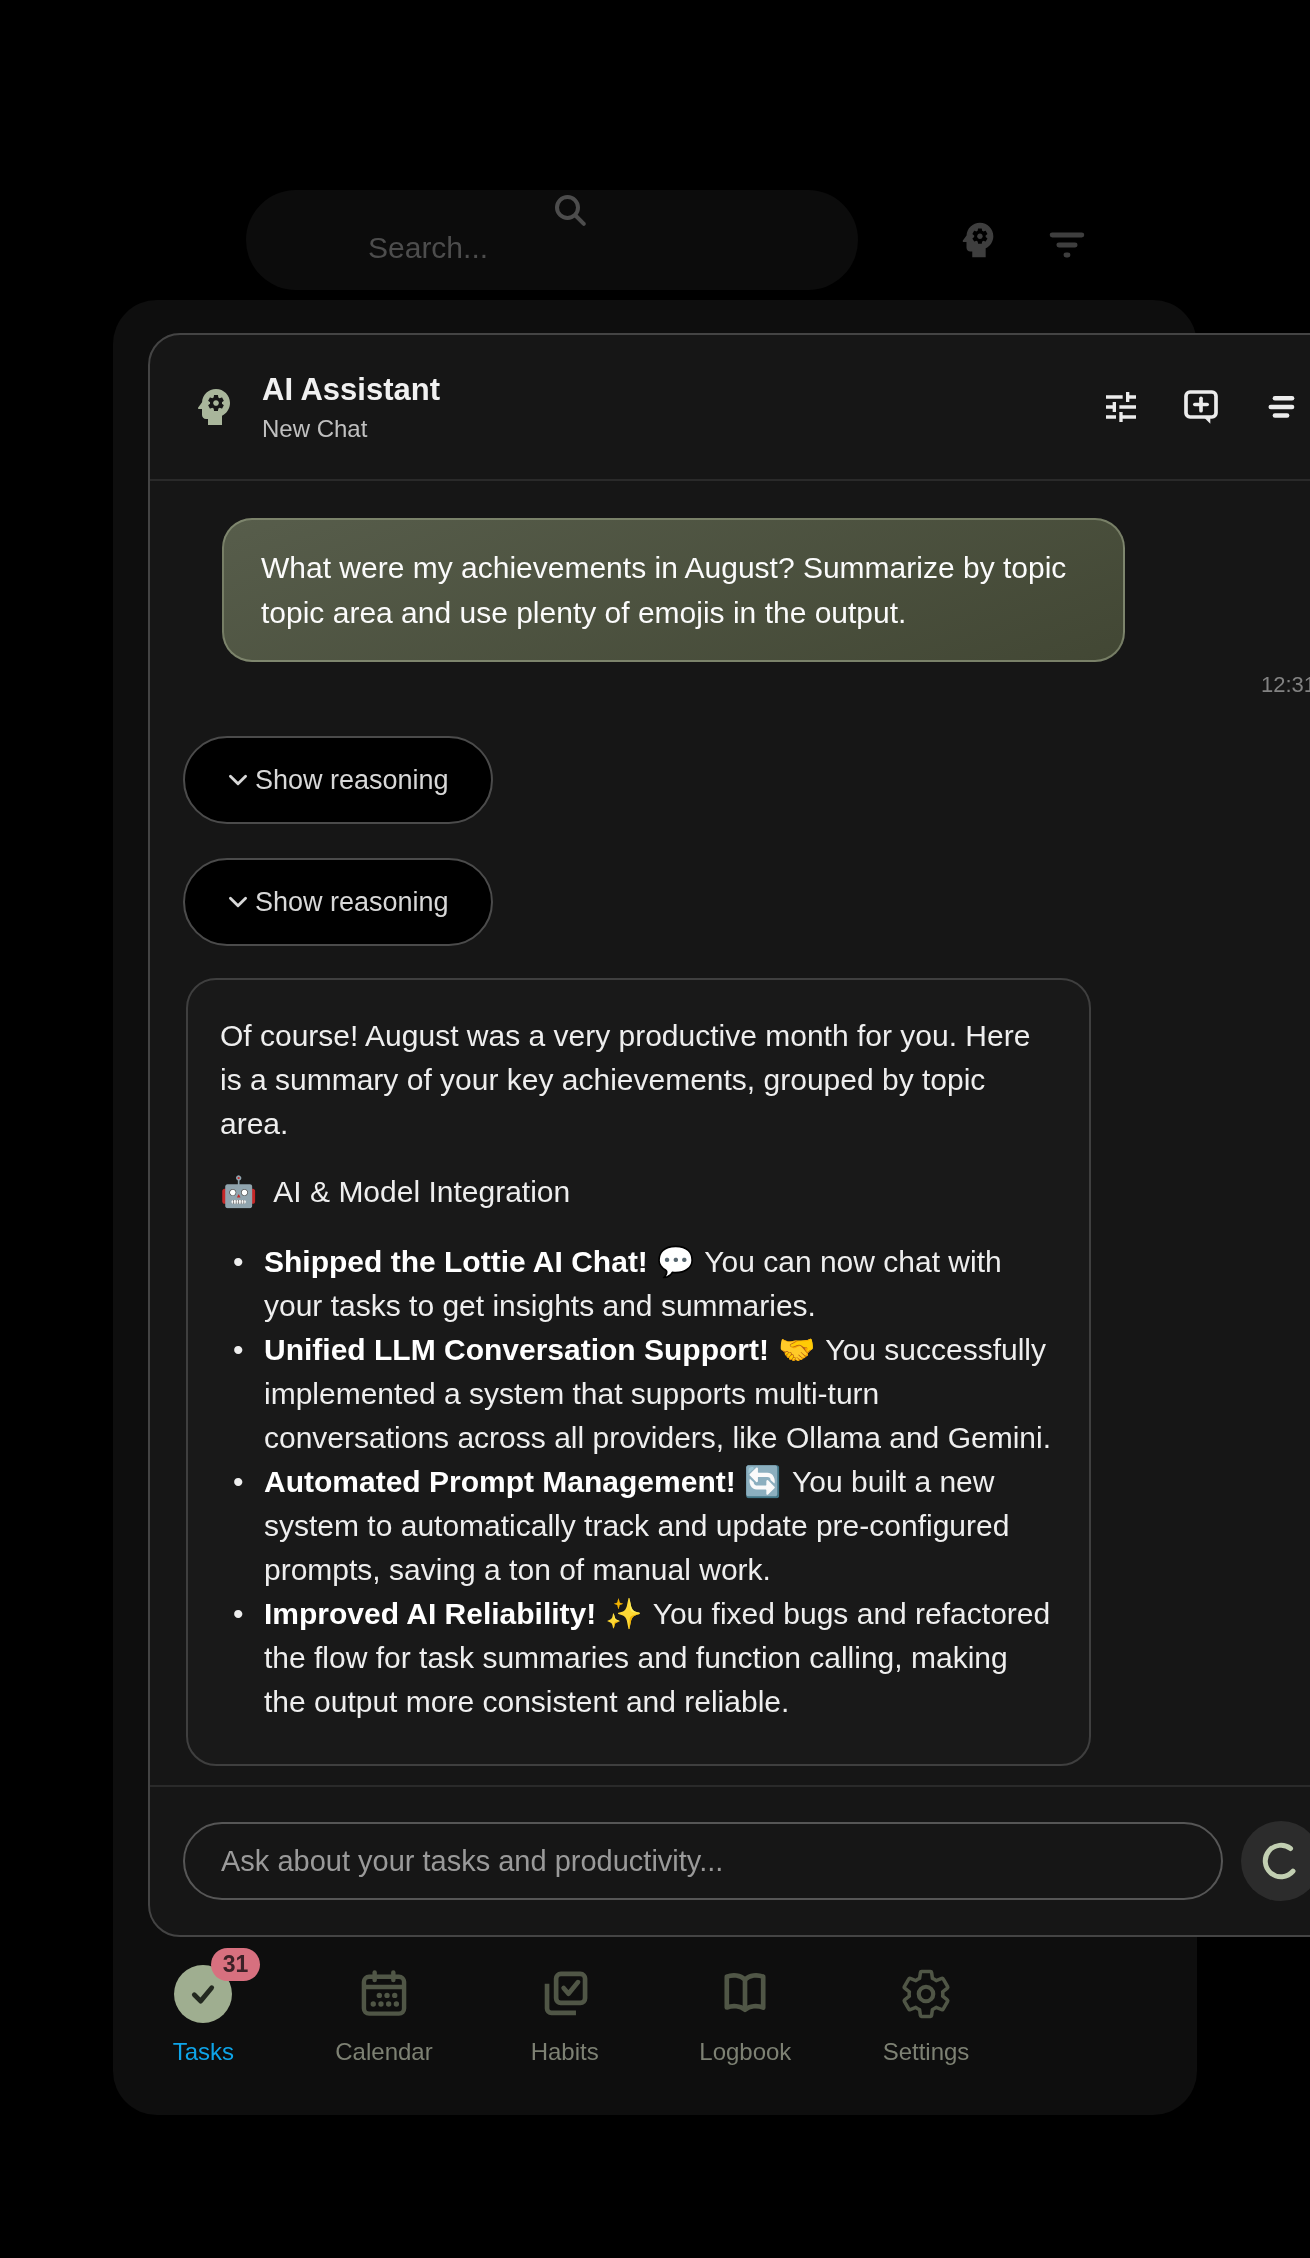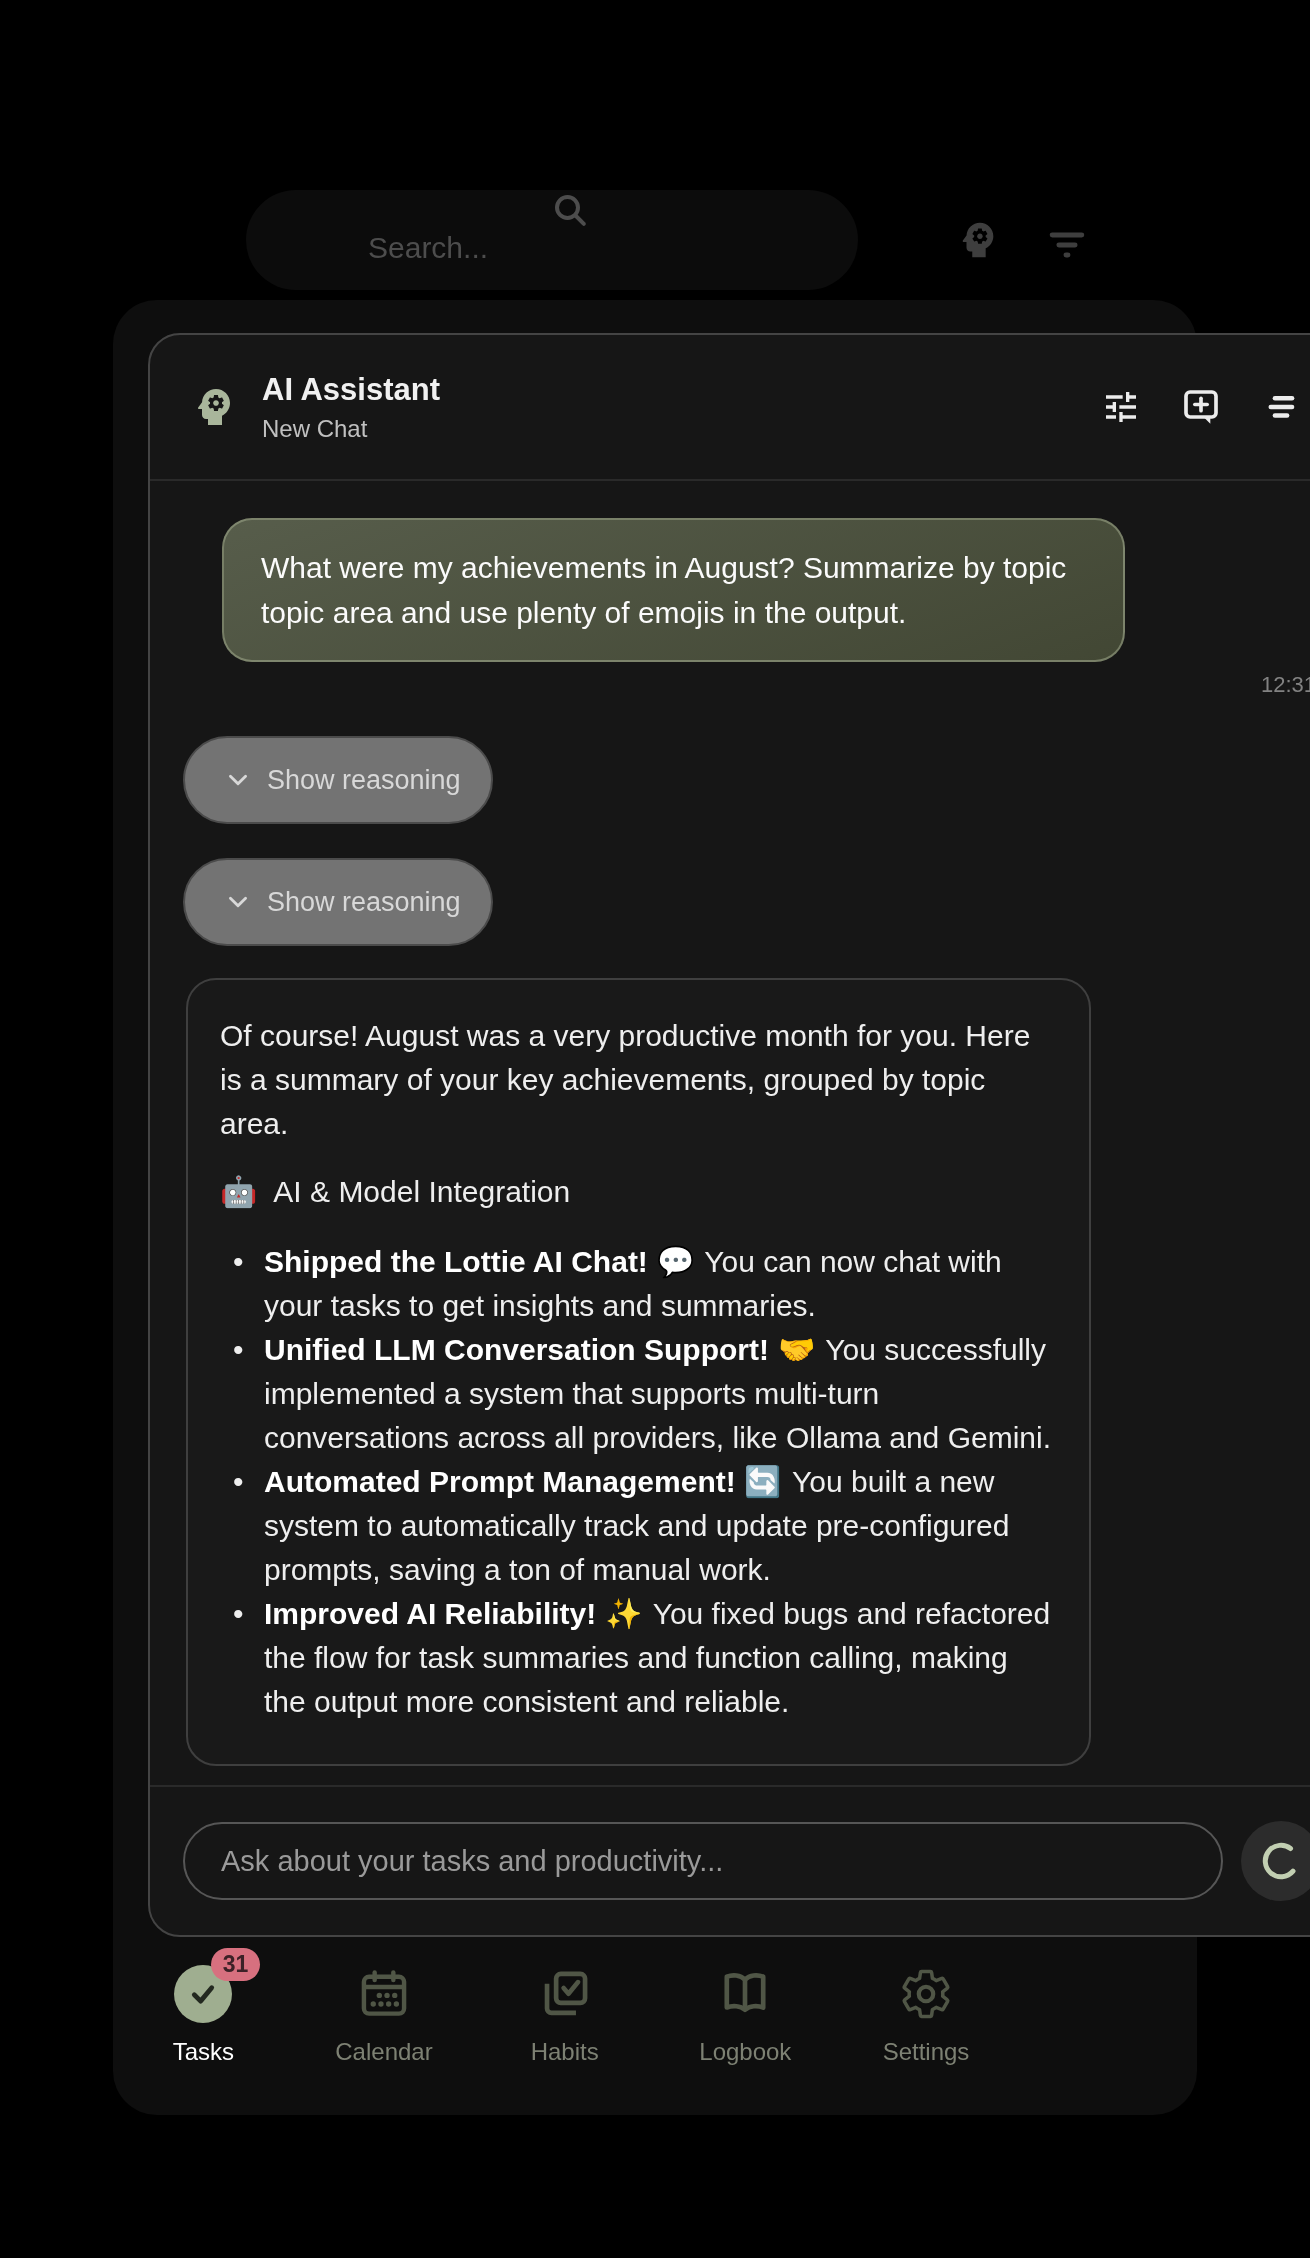--- a/index.html
+++ b/index.html
@@ -43,21 +43,21 @@
   .header-actions svg{width:40px;height:40px;color:#ececec;display:block;}
 
   .messages{flex:1;overflow:hidden;padding:37px 30px 0 33px;box-sizing:border-box;}
 
   .user-bubble{margin-left:39px;width:903px;box-sizing:border-box;padding:25px 37px;border-radius:30px;
                background:linear-gradient(160deg,#575d4b 0%,#424734 100%);
                border:2px solid rgba(160,169,140,0.55);color:#fbfbfb;font-size:30px;line-height:45px;}
   .msg-time{margin-top:10px;margin-right:5px;text-align:right;font-size:22px;color:#828282;}
 
   .reason-btn{display:flex;align-items:center;margin-top:38px;width:310px;height:88px;border:2px solid #4b4b4b;
-              border-radius:44px;background:#737373;box-sizing:border-box;padding:0 0 0 40px;gap:16px;
+              border-radius:44px;background:#000000;box-sizing:border-box;padding:0 0 0 40px;gap:4px;
               color:#d8d8d8;cursor:pointer;}
   .reason-btn + .reason-btn{margin-top:34px;}
   .reason-btn svg{width:26px;height:26px;flex:none;}
   .reason-label{font-size:27px;}
 
   .ai-bubble{margin-top:32px;margin-left:3px;width:905px;box-sizing:border-box;border:2px solid #3f3f3f;
              border-radius:30px;background:#191919;padding:34px 34px 40px 32px;color:#eeeeee;
              font-size:30px;line-height:44px;}
   .ai-intro{margin:0 0 24px 0;}
   .ai-heading{margin:0 0 26px 0;}
@@ -77,21 +77,21 @@
             align-items:center;justify-content:center;cursor:pointer;}
   .send-btn svg{width:46px;height:46px;color:#c2cfb2;display:block;}
 
   
   .bottom-nav{position:absolute;left:0;right:0;top:1662px;height:150px;display:grid;
               grid-template-columns:repeat(6,1fr);}
   .nav-item{display:flex;flex-direction:column;align-items:center;cursor:pointer;}
   .nav-icon-wrap{height:64px;display:flex;align-items:center;justify-content:center;position:relative;}
   .nav-item .nav-glyph{width:56px;height:56px;color:#505646;display:block;}
   .nav-label{margin-top:12px;font-size:24px;color:#7d8173;}
-  .nav-item.active .nav-label{color:#ffffff;}
+  .nav-item.active .nav-label{color:#0ea5e9;}
   .task-circle{width:58px;height:58px;border-radius:50%;background:#9fae90;display:flex;align-items:center;justify-content:center;}
   .task-circle svg{width:38px;height:38px;color:#232920;display:block;}
   .badge{position:absolute;top:-14px;right:-28px;background:#d7707f;color:#3c2127;font-size:23px;
          font-weight:bold;padding:3px 12px;border-radius:17px;line-height:27px;}
 </style>
 </head>
 <body>
 
 <div class="page">
 

